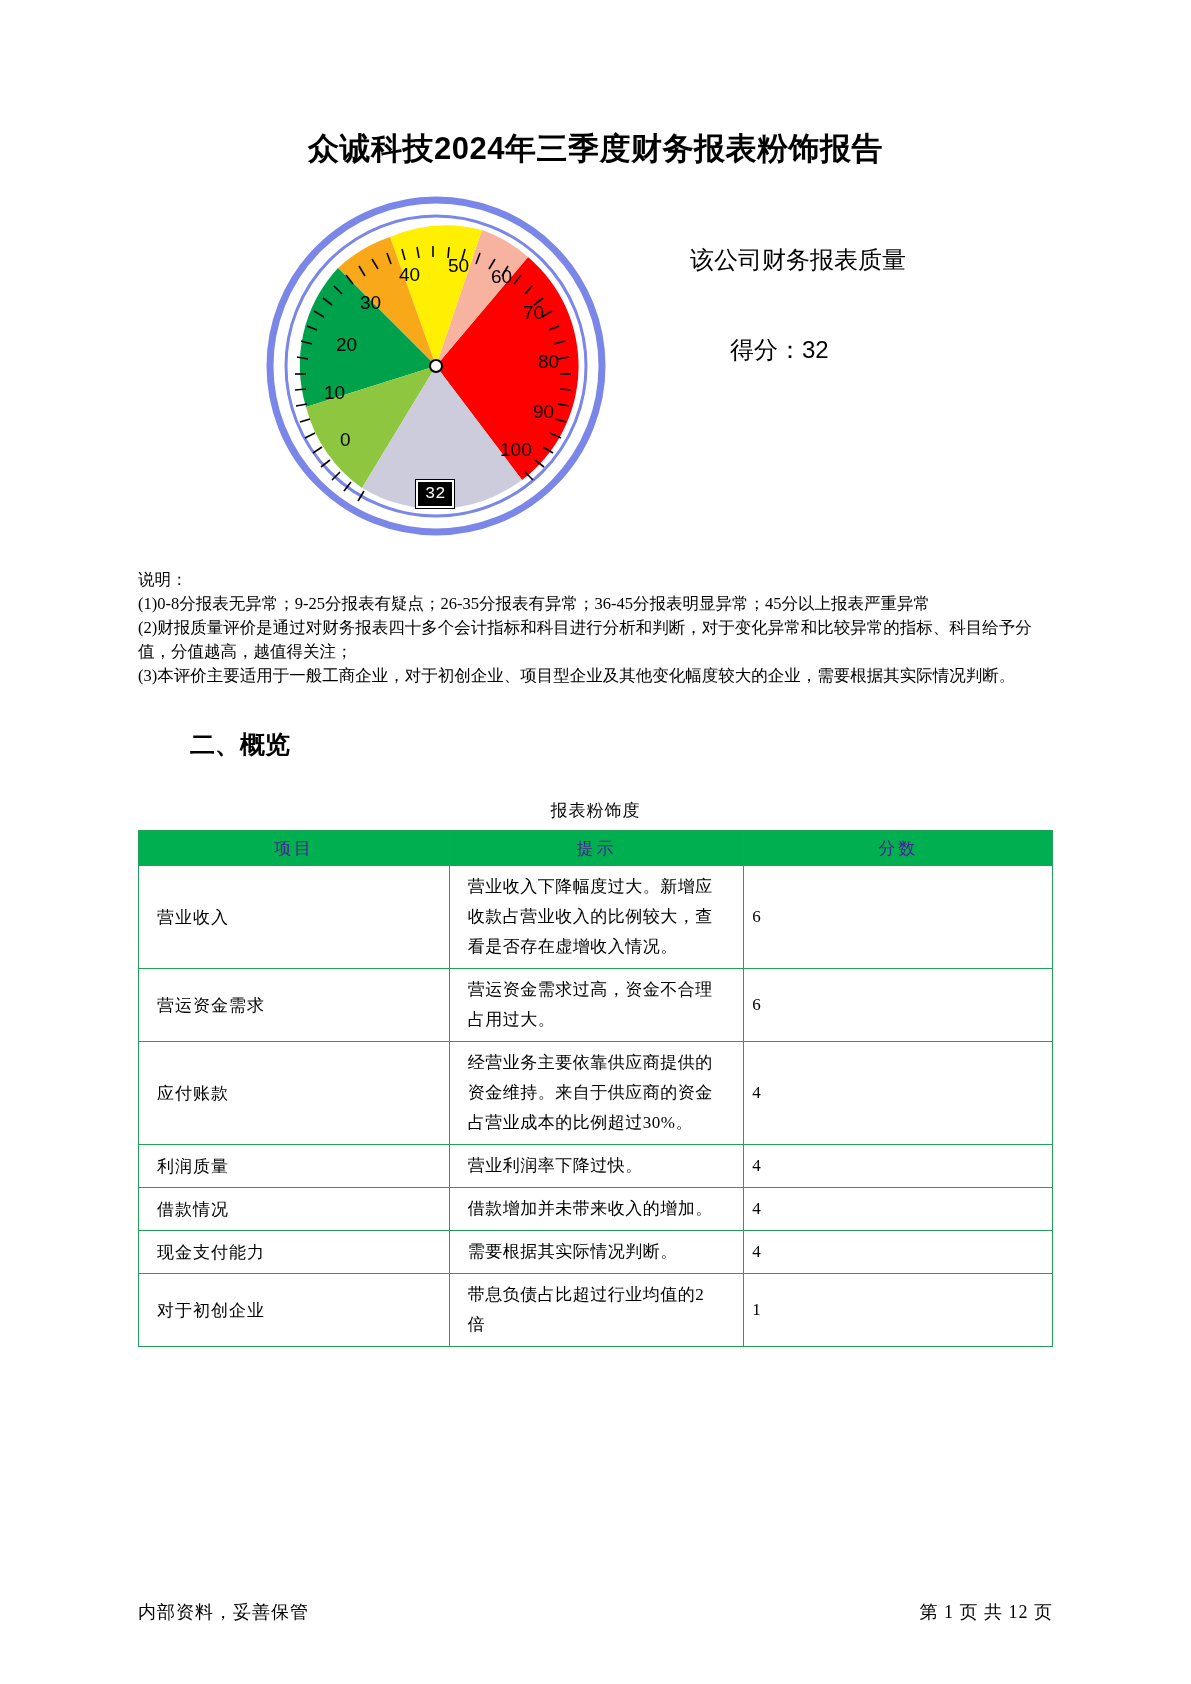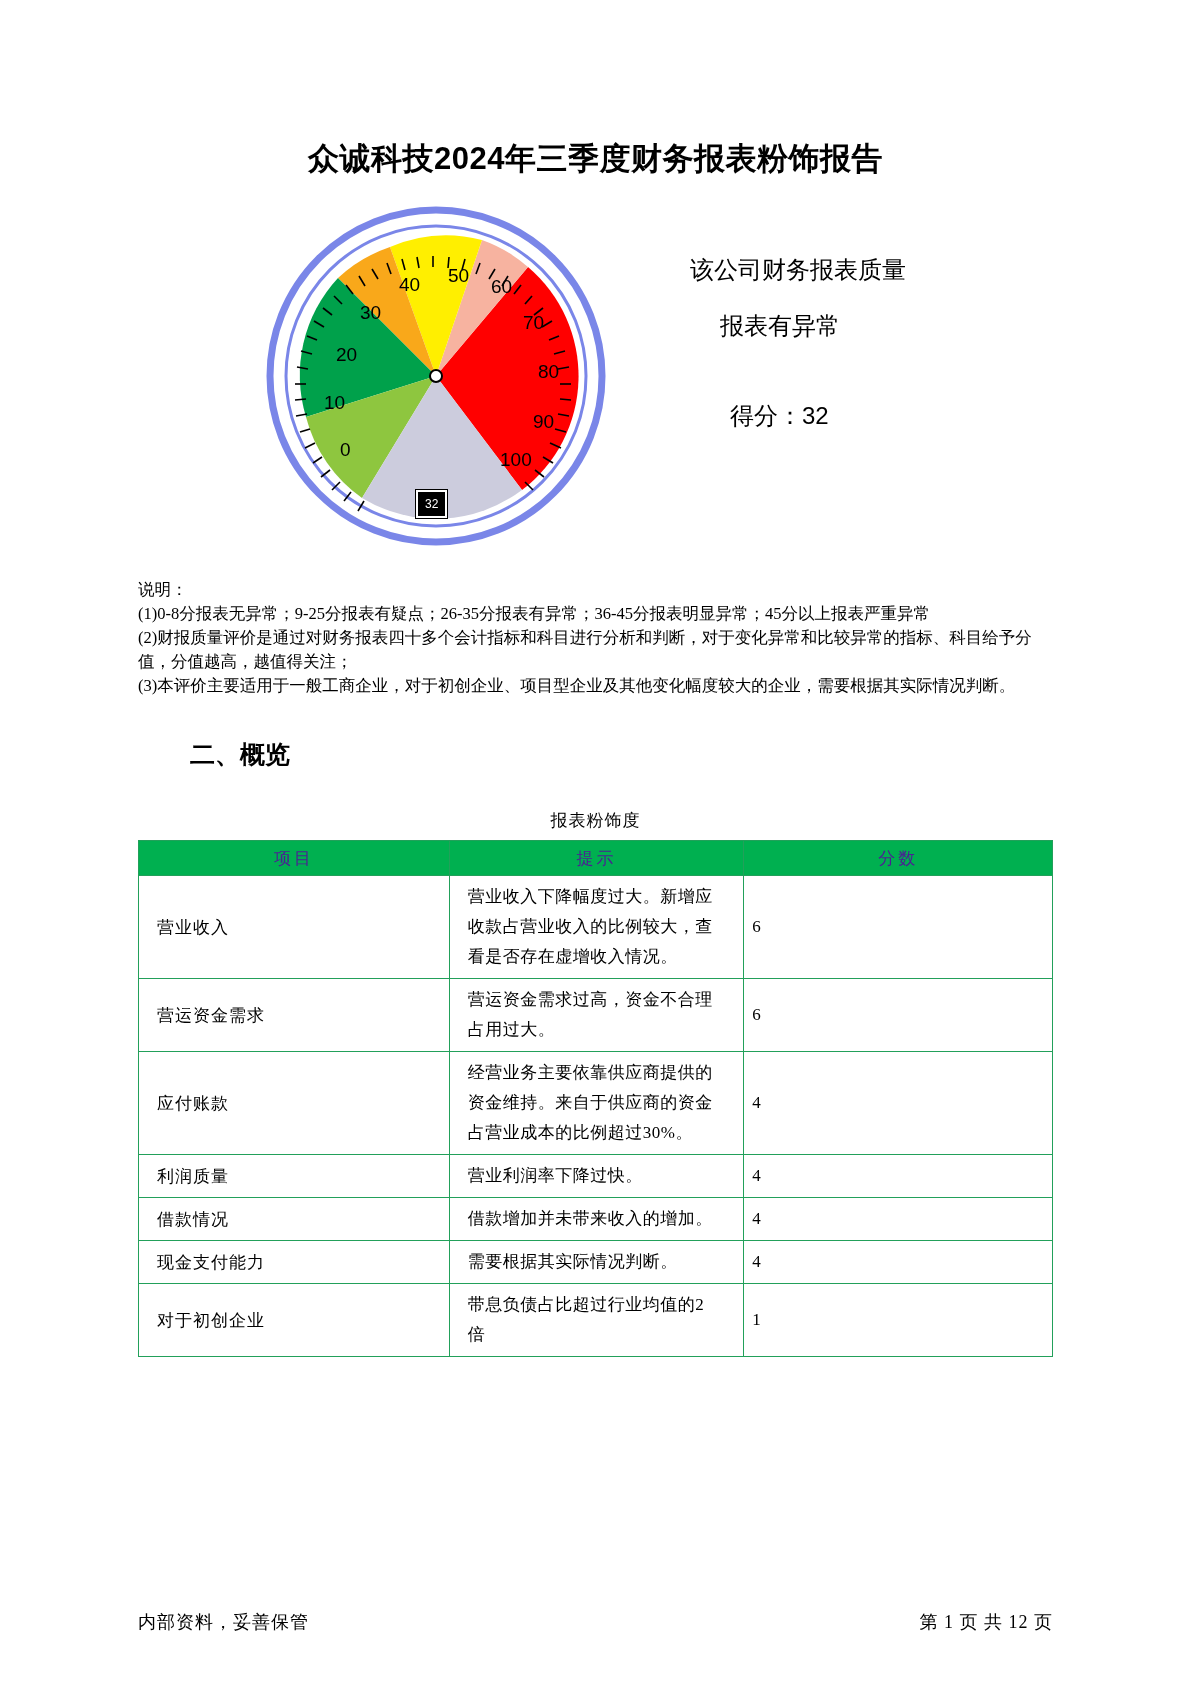--- a/index.html
+++ b/index.html
@@ -20,21 +20,21 @@
     width: 1191px;
     height: 1684px;
     box-sizing: border-box;
     padding: 0 138px;
   }
   h1.doc-title {
     font-family: "Liberation Sans", sans-serif;
     font-size: 31px;
     font-weight: bold;
     text-align: center;
-    margin: 12px;
+    margin: 2px;
     padding-top: 126px;
     letter-spacing: 0.5px;
   }
   h2.section-title {
     font-family: "Liberation Sans", sans-serif;
     font-size: 25px;
     font-weight: bold;
     margin: 0;
     padding-left: 52px;
   }
@@ -59,22 +59,22 @@
     left: 0; top: 0;
     width: 340px;
     height: 340px;
   }
   .score-box {
     position: absolute;
     left: 150px;
     top: 284px;
     background: #000000;
     color: #ffffff;
-    font-family: Liberation Sans, sans-serif;
-    font-size: 12px;
+    font-family: Liberation Mono, monospace;
+    font-size: 17px;
     line-height: 20px;
     padding: 2px 7px;
     border: 2px solid #ffffff;
     outline: 1px solid #000;
   }
   .gauge-text {
     margin-left: 64px;
     padding-top: 36px;
     font-family: "Liberation Sans", sans-serif;
     font-size: 24px;
@@ -244,21 +244,20 @@
           <text x="234" y="260">100</text>
         </g>
 
         <circle cx="170" cy="170" r="6" fill="#ffffff" stroke="#000000" stroke-width="2"></circle>
       </svg>
       <div class="score-box">32</div>
     </div>
 
     <div class="gauge-text">
       <div class="l1">该公司财务报表质量</div>
-      <div class="l2">报表有异常</div>
       <div class="l3">得分：32</div>
     </div>
   </div>
 
   <div class="notes">
     <p>说明：</p>
     <p>(1)0-8分报表无异常；9-25分报表有疑点；26-35分报表有异常；36-45分报表明显异常；45分以上报表严重异常</p>
     <p>(2)财报质量评价是通过对财务报表四十多个会计指标和科目进行分析和判断，对于变化异常和比较异常的指标、科目给予分值，分值越高，越值得关注；</p>
     <p>(3)本评价主要适用于一般工商企业，对于初创企业、项目型企业及其他变化幅度较大的企业，需要根据其实际情况判断。</p>
   </div>

